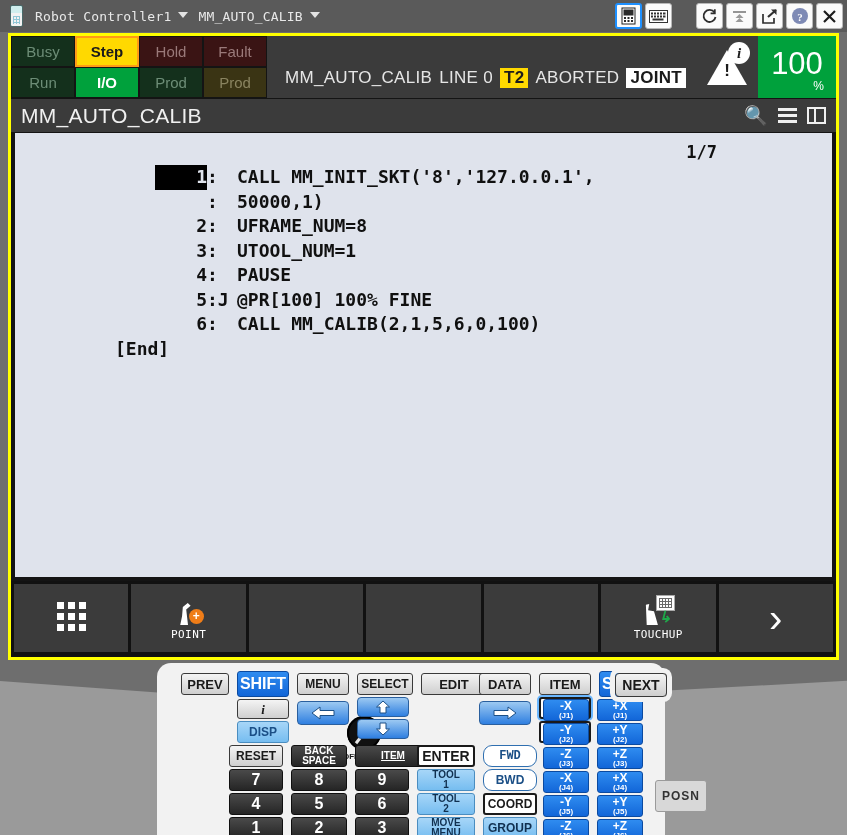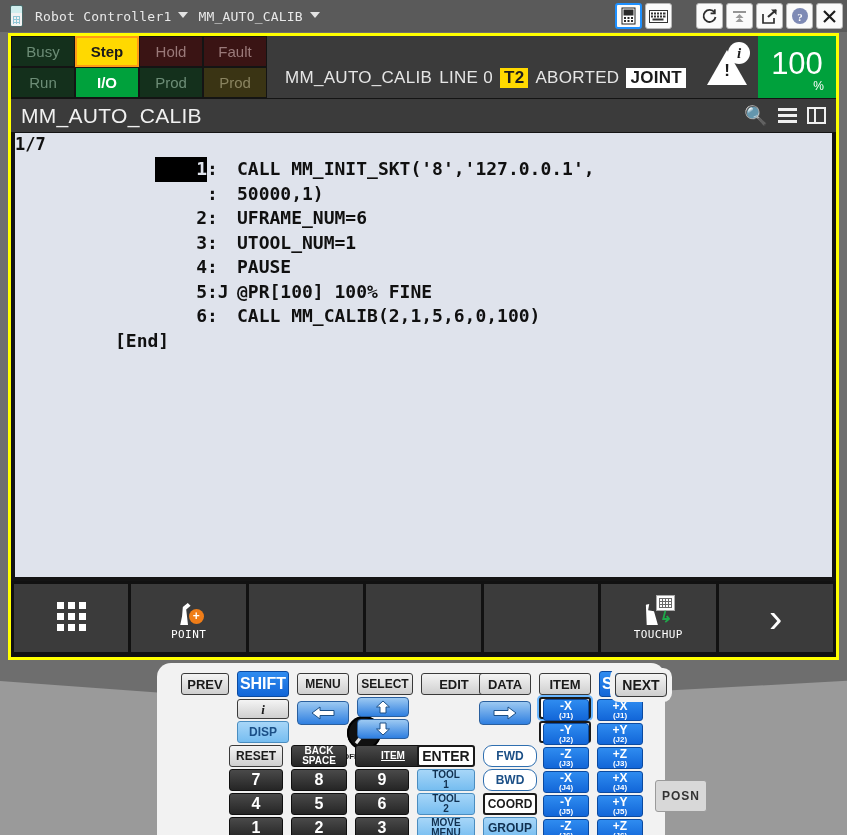--- a/index.html
+++ b/index.html
@@ -117,21 +117,21 @@
   .ico-ham i { display:block; width:19px; height:3px; background:#f0f0f0; }
   .ico-split { width:19px; height:17px; border:2px solid #f0f0f0; display:flex; }
   .ico-split i { display:block; width:7px; border-right:2px solid #f0f0f0; }
 
   
   .code-area {
     position:absolute; left: 4px; top: 97px; right: 4px; bottom: 80px;
     background: #dfe3ec; overflow:hidden;
     font-family: "DejaVu Sans Mono", monospace;
   }
-  .page-ind { padding: 1px 115px 0 0; font-size:17px; font-weight:700; color:#101010; }
+  .page-ind { text-align:right; padding: 9px 115px 0 0; font-size:17px; font-weight:700; color:#101010; }
   .code-lines { padding: 3px 0 0 140px; }
   .cl { display:flex; font-size: 18px; font-weight: 700; color:#101010; line-height: 24.5px; white-space:pre; }
   .cl .num { width: 52px; text-align:right; }
   .cl .col { width: 30px; }
   .cl .txt { }
   .cl.cursor .num { background:#000000; color:#dfe3ec; }
   .cl.endline { padding-left: 0; }
 
   
   .fkeys {
@@ -347,21 +347,21 @@
 
           <div class="cl">
             <span class="num"></span>
             <span class="col">:</span>
             <span class="txt">50000,1)</span>
           </div>
 
           <div class="cl">
             <span class="num">2</span>
             <span class="col">:</span>
-            <span class="txt">UFRAME_NUM=6</span>
+            <span class="txt">UFRAME_NUM=8</span>
           </div>
 
           <div class="cl">
             <span class="num">3</span>
             <span class="col">:</span>
             <span class="txt">UTOOL_NUM=1</span>
           </div>
 
           <div class="cl">
             <span class="num">4</span>
@@ -484,21 +484,21 @@
       </div>
       <div class="k k-white" style="left:382px; top:58px; width:52px; height:22px; font-size:13px;">HOLD</div>
 
       <div class="k k-grey" style="left:72px;  top:82px; width:54px; height:22px; font-size:12px;">RESET</div>
       <div class="k k-dark" style="left:134px; top:82px; width:56px; height:22px; font-size:10px;">
         <span>BACK</span>
         <span>SPACE</span>
       </div>
       <div class="k k-dark" style="left:198px; top:82px; width:76px; height:22px; font-size:10px;text-decoration:underline;">ITEM</div>
       <div class="k k-white" style="left:260px; top:82px; width:58px; height:22px; font-size:14px;">ENTER</div>
-      <div class="k k-wblue" style="left:326px; top:82px; width:54px; height:22px; font-size:12px; border-radius:9px;">FWD</div>
+      <div class="k k-wblue" style="left:326px; top:82px; width:54px; height:22px; font-size:12px; border-radius:9px;font-family:Liberation Mono, monospace;">FWD</div>
 
       <div class="k k-dark" style="left:72px;  top:106px; width:54px; height:22px; font-size:16px;">7</div>
       <div class="k k-dark" style="left:134px; top:106px; width:56px; height:22px; font-size:16px;">8</div>
       <div class="k k-dark" style="left:198px; top:106px; width:54px; height:22px; font-size:16px;">9</div>
       <div class="k k-lblue" style="left:260px; top:106px; width:58px; height:22px; font-size:10px;">
         <span>TOOL</span>
         <span>1</span>
       </div>
       <div class="k k-wblue" style="left:326px; top:106px; width:54px; height:22px; font-size:12px; border-radius:9px;">BWD</div>
 

